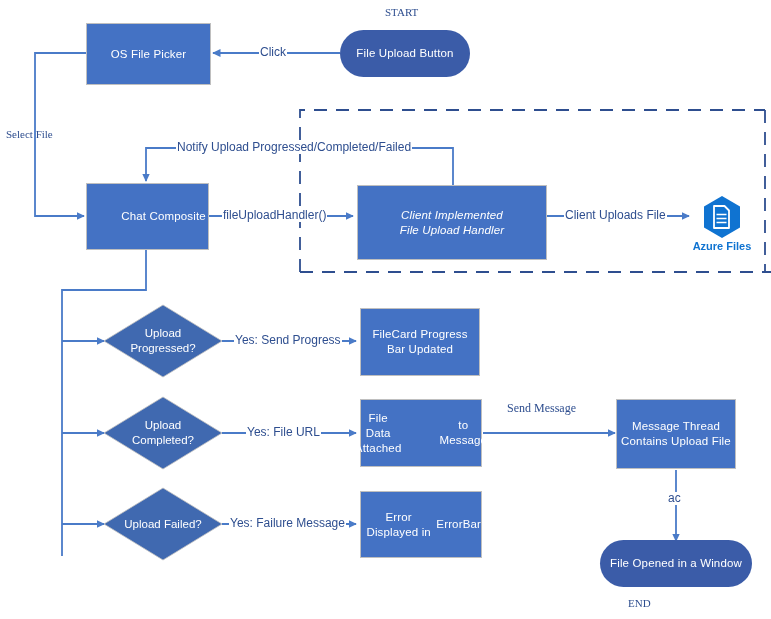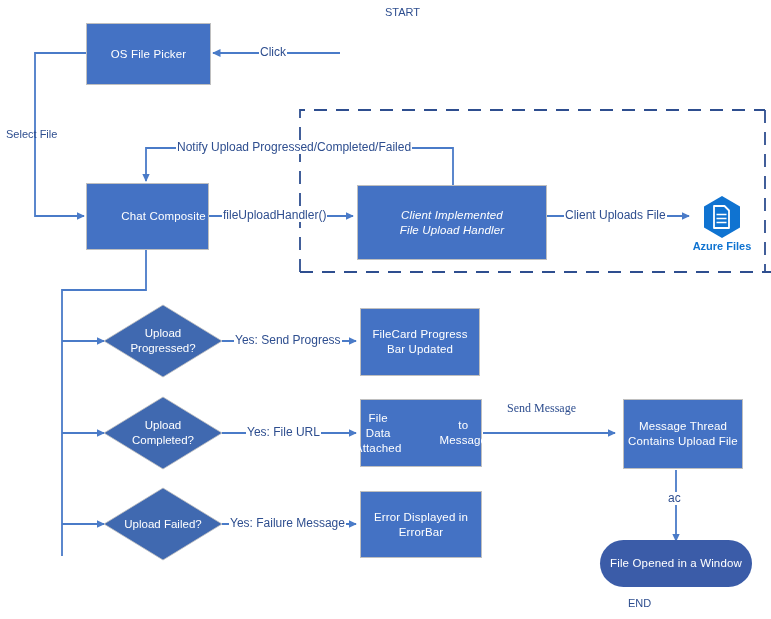--- a/index.html
+++ b/index.html
@@ -66,20 +66,21 @@
     padding: 0 1px;
     z-index: 4;
   }
   .plain-label {
     position: absolute;
     color: #2E4E8F;
     font-size: 11px;
     line-height: 13px;
     white-space: nowrap;
     z-index: 4;
+    font-family: Liberation Serif, serif;
   }
   .group-title {
     position: absolute;
     color: #2E4E8F;
     font-size: 18px;
     line-height: 22px;
     white-space: nowrap;
     z-index: 4;
   }
   .azure-wrap {
@@ -143,20 +144,23 @@
       <path d="M716.5,214.5 h10 M716.5,218.5 h10 M716.5,222.5 h10" stroke="#ffffff" stroke-width="1.5"></path>
     </g>
 
     <g stroke="#BFBFBF" stroke-width="0.8">
       <polygon points="163,305 222,341 163,377 104,341" fill="#4069B0"></polygon>
       <polygon points="163,397 222,433 163,469 104,433" fill="#4069B0"></polygon>
       <polygon points="163,488 222,524 163,560 104,524" fill="#4069B0"></polygon>
     </g>
   </svg>
 
+  <div class="node round-node" style="left:340px; top:30px; width:130px; height:47px;">
+    <span>File Upload Button</span>
+  </div>
 
   <div class="node rect-node" style="left:86px; top:23px; width:125px; height:62px;">
     <span>OS File Picker</span>
   </div>
 
   <div class="node rect-node" style="left:86px; top:183px; width:123px; height:67px;padding-left:32px;">
     <span>Chat Composite</span>
   </div>
 
   <div class="node rect-node" style="left:357px; top:185px; width:190px; height:75px; flex-direction:column;font-style:italic;">
@@ -167,26 +171,26 @@
   <div class="node rect-node" style="left:360px; top:308px; width:120px; height:68px; flex-direction:column;">
     <span>FileCard Progress</span>
     <span>Bar Updated</span>
   </div>
 
   <div class="node rect-node" style="left:360px; top:399px; width:122px; height:68px; flex-direction:row;gap:38px;">
     <span>File Data Attached</span>
     <span>to Message</span>
   </div>
 
-  <div class="node rect-node" style="left:360px; top:491px; width:122px; height:67px; flex-direction:column;">
+  <div class="node rect-node" style="left:360px; top:491px; width:122px; height:67px; flex-direction:row;">
     <span>Error Displayed in</span>
     <span>ErrorBar</span>
   </div>
 
-  <div class="node rect-node" style="left:616px; top:399px; width:120px; height:70px; flex-direction:column;margin-left:7px;">
+  <div class="node rect-node" style="left:616px; top:399px; width:120px; height:70px; flex-direction:column;">
     <span>Message Thread</span>
     <span>Contains Upload File</span>
   </div>
 
   <div class="node round-node" style="left:600px; top:540px; width:152px; height:47px;">
     <span>File Opened in a Window</span>
   </div>
 
   <div class="diamond-label" style="left:104px; top:305px; width:118px; height:72px; flex-direction:column;">
     <span>Upload</span>

